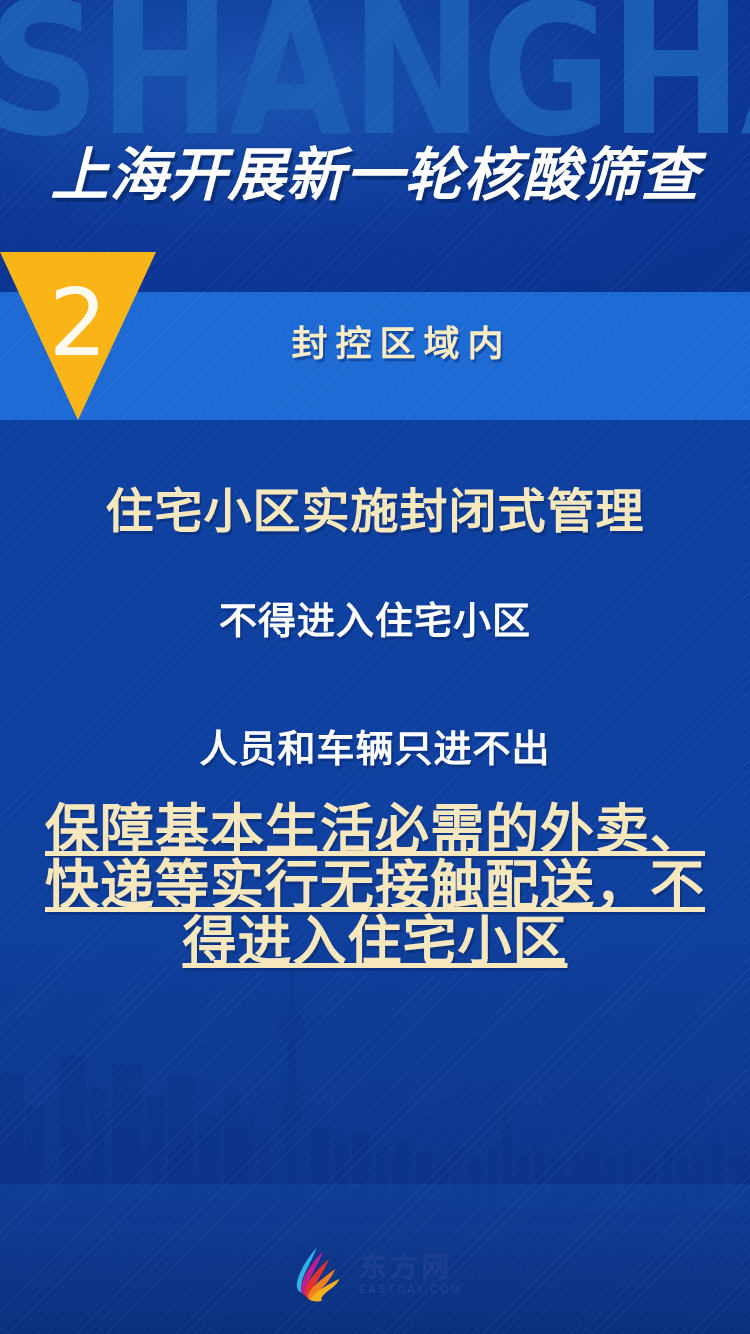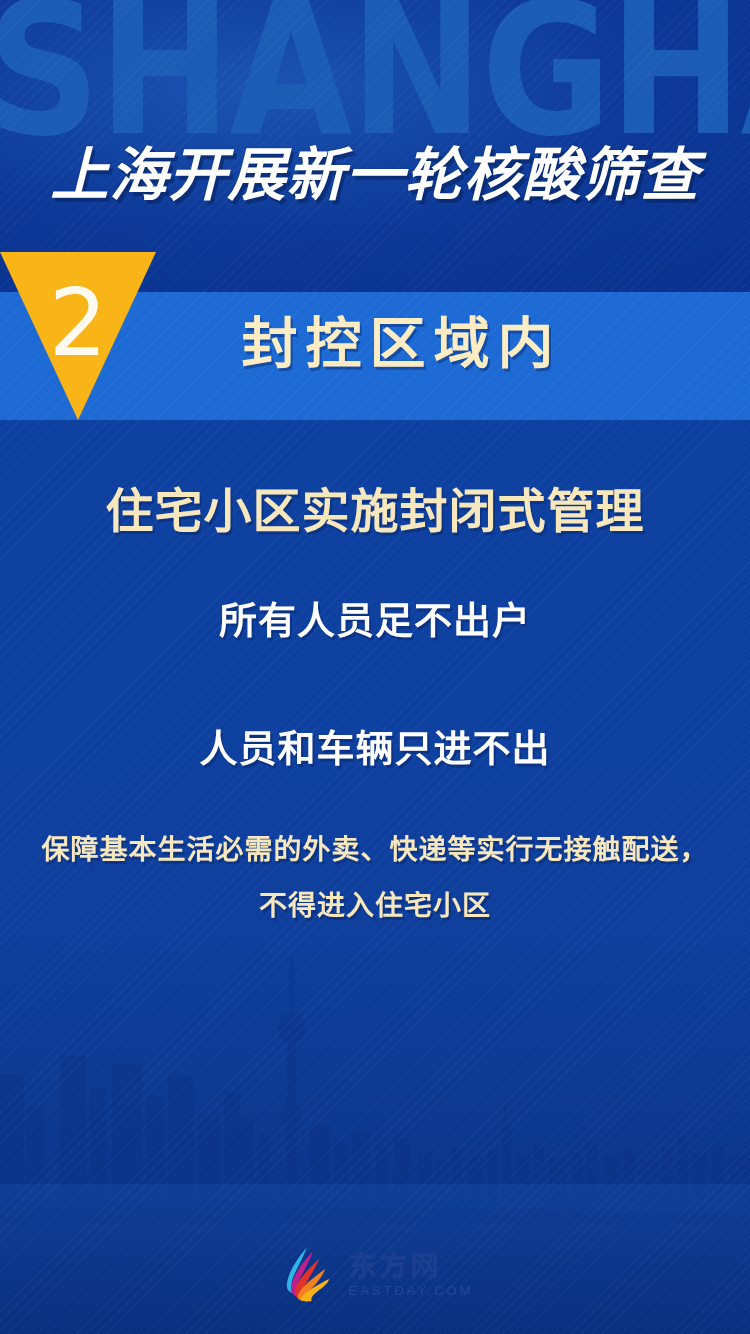--- a/index.html
+++ b/index.html
@@ -89,21 +89,21 @@
       rgba(255,255,255,0.045) 0px,
       rgba(255,255,255,0.045) 1px,
       rgba(0,0,0,0) 1px,
       rgba(0,0,0,0) 8px);
   }
   .banner-label{
     position:absolute;
     left:0;right:0;top:22px;
     text-align:center;
     color:#fbecc4;
-    font-size:56px;
+    font-size:36px;
     line-height:60px;
     font-weight:bold;
     letter-spacing:8px;
     text-indent:8px;
     font-family:"DejaVu Sans","Liberation Sans",sans-serif;
     text-shadow:2px 3px 0 rgba(10,45,120,0.5);
     padding-left:45px;
   }
 
   
@@ -173,21 +173,21 @@
     font-weight:bold;
     font-family:"DejaVu Sans","Liberation Sans",sans-serif;
     letter-spacing:1px;
     text-shadow:2px 3px 0 rgba(8,35,100,0.45);
   }
   .line.cream{color:#f7e7bd;}
   .line.white{color:#ffffff;}
   .l1{top:68px;font-size:48px;line-height:46px;}
   .l2{top:178px;font-size:38px;line-height:46px;}
   .l3{top:288px;font-size:38px;line-height:46px;margin-top:18px;}
-  .l4{top:402px;font-size:28px;line-height:56px;padding:0 30px;width:690px;}
+  .l4{top:382px;font-size:54px;line-height:56px;padding:0 30px;width:690px;text-decoration:underline;}
 
   
   .footer{
     position:absolute;
     bottom:0;left:0;
     width:750px;height:120px;
     display:flex;
     align-items:center;
     justify-content:center;
     z-index:6;
@@ -211,21 +211,21 @@
   .logo-cn{
     font-size:28px;
     font-weight:bold;
     color:#1e3f8f;
     letter-spacing:3px;
     font-family:"DejaVu Sans","Liberation Sans",sans-serif;
     text-shadow:0 1px 0 rgba(255,255,255,0.06);
   }
   .logo-en{
     margin-top:4px;
-    font-size:13px;
+    font-size:10px;
     letter-spacing:3px;
     color:#27489a;
     font-family:"Liberation Sans",sans-serif;
   }
 </style>
 </head>
 <body>
 
 <div class="poster">
 
@@ -299,21 +299,21 @@
 
         <path d="M0 243 L430 243 L470 252 L750 258 L750 268 L0 268 Z" opacity="0.8"></path>
       </g>
     </svg>
 
     <div class="water-band"></div>
     <div class="hatch"></div>
 
     <div class="lines">
       <div class="line cream l1">住宅小区实施封闭式管理</div>
-      <div class="line white l2">所有人员足不出户</div>
+      <div class="line white l2">不得进入住宅小区</div>
       <div class="line white l3">人员和车辆只进不出</div>
       <div class="line cream l4">保障基本生活必需的外卖、快递等实行无接触配送，不得进入住宅小区</div>
     </div>
 
     <div class="footer">
       <div class="logo">
         <svg class="logo-mark" viewBox="0 0 62 58">
           <path d="M30 2 C20 14 12 26 10 38 C9 44 12 48 17 48 C13 44 14 36 18 28 C22 20 27 10 30 2 Z" fill="#2fb7e8"></path>
           <path d="M36 6 C25 18 16 30 14 42 C13 48 17 52 23 51 C18 47 20 38 25 30 C29 22 34 13 36 6 Z" fill="#c01f8f"></path>
           <path d="M42 14 C30 25 20 36 18 46 C17 52 22 55 28 54 C23 50 26 42 31 35 C35 28 40 20 42 14 Z" fill="#e8322b"></path>

